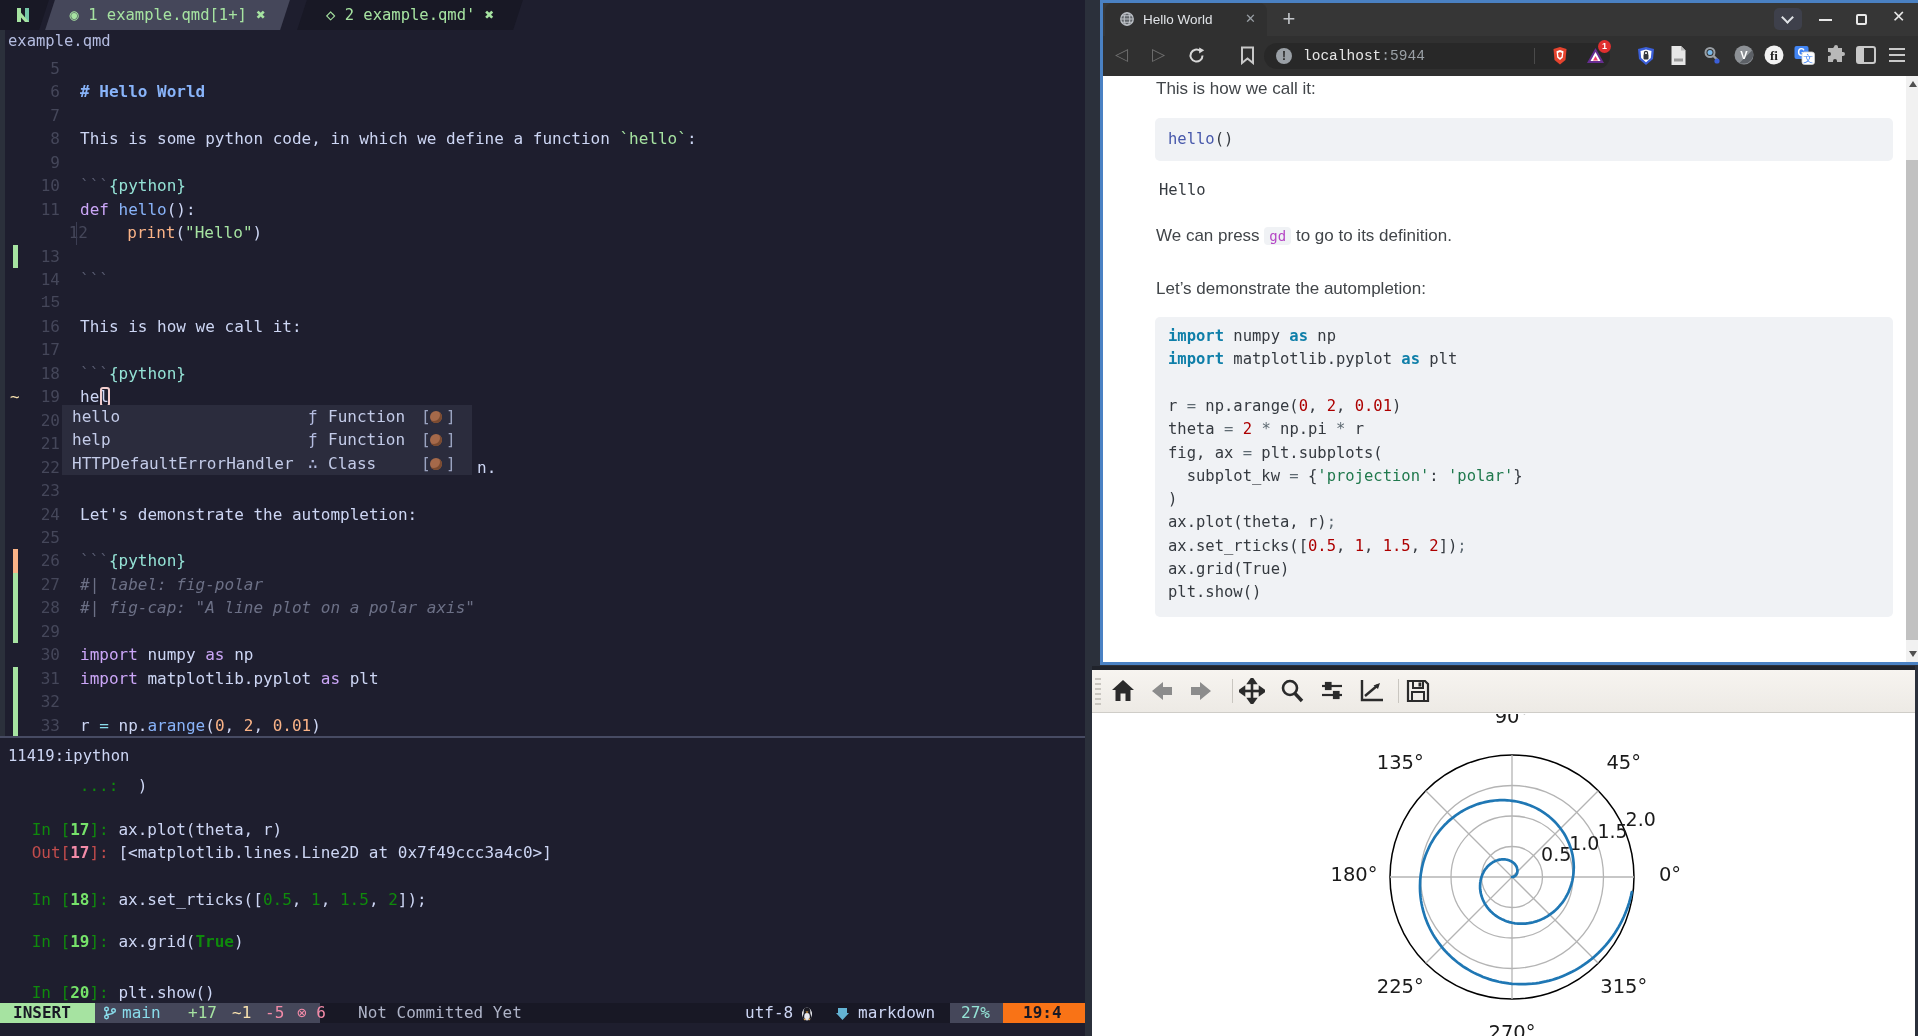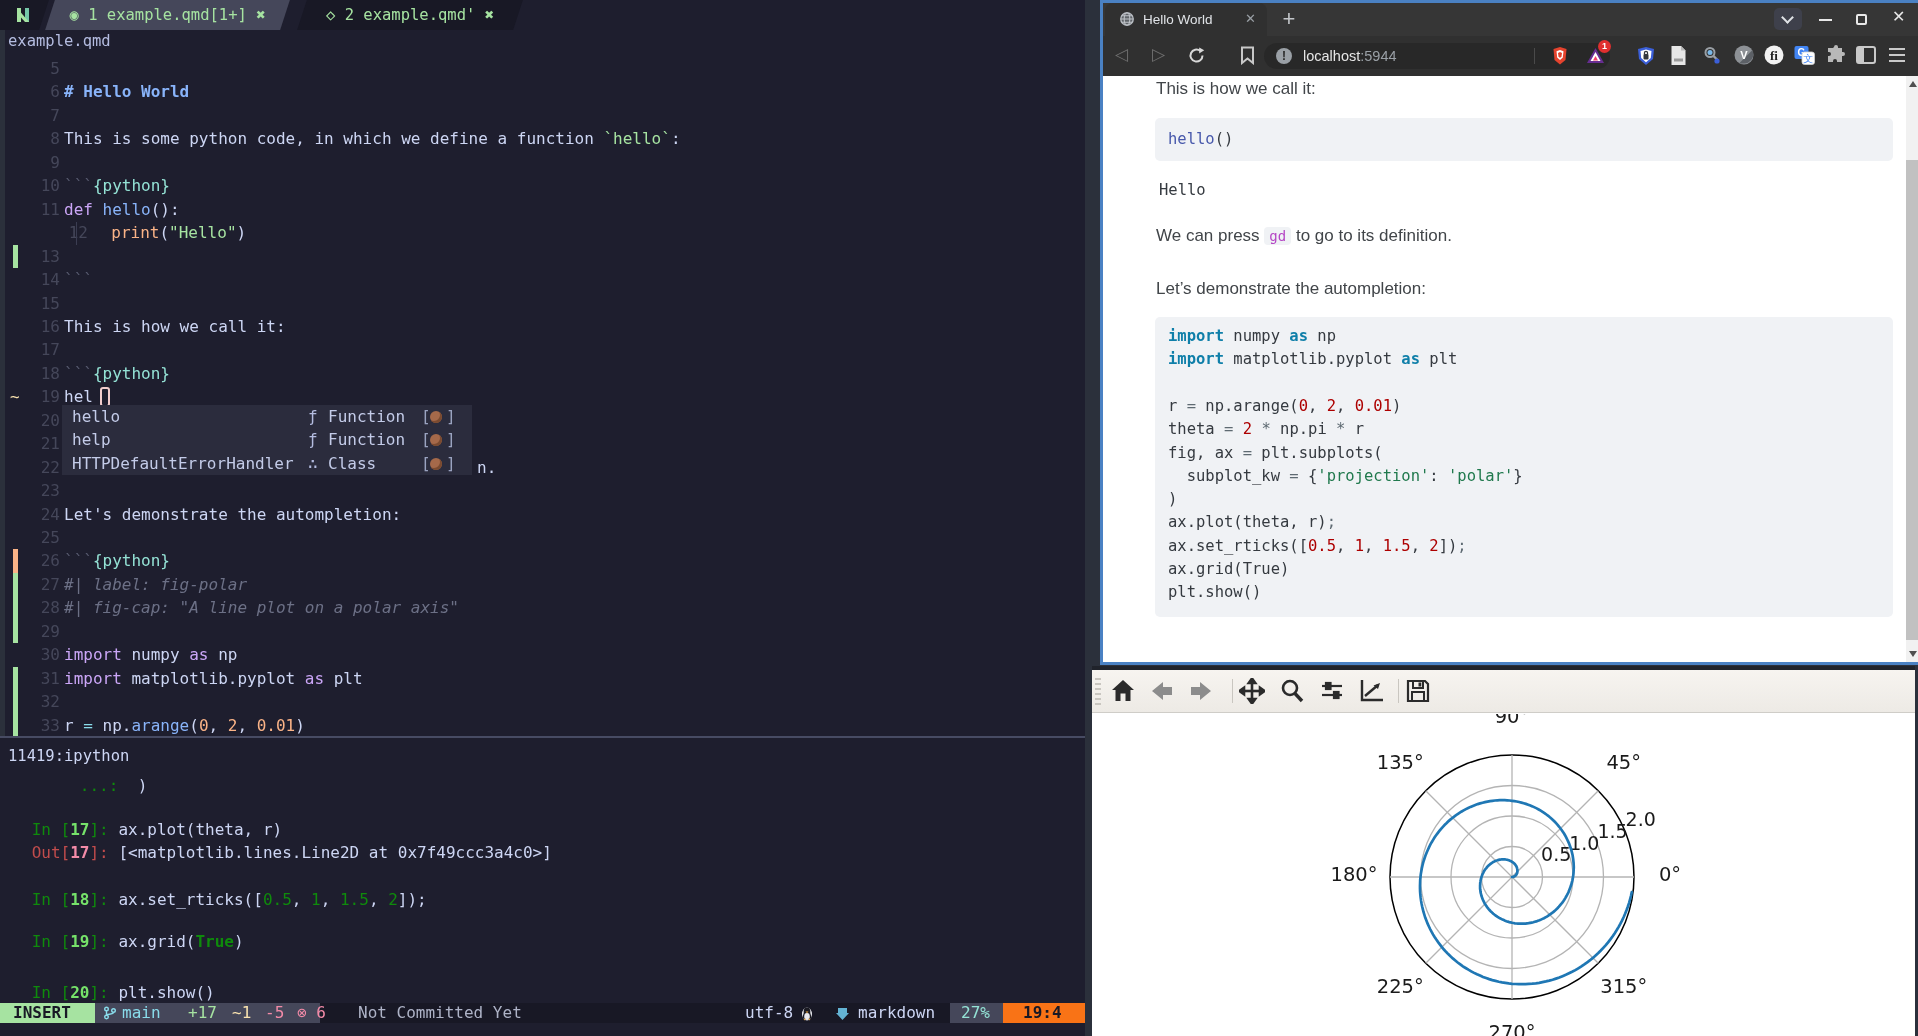--- a/index.html
+++ b/index.html
@@ -12,21 +12,21 @@
   .vlogo svg { transform:skewX(18deg); position:absolute; left:22px; top:6px; }
   .vtab { position:absolute; top:0; height:30px; transform:skewX(-18deg); }
   .vtab1 { left:50px; width:235px; background:#45475a; }
   .vtab2 { left:302px; width:216px; background:#181825; }
   .vtab .tt { display:block; transform:skewX(18deg); color:#a6e3a1; font-size:15.5px; line-height:30px; text-align:center; white-space:pre; }
   .winbar { position:absolute; left:8px; top:30px; height:22px; line-height:22px; color:#b4bce0; font-size:15.5px; }
   .leftstrip { position:absolute; left:0; top:30px; width:5px; height:707px; background:#2b303b; }
   .editor { position:absolute; left:0; top:0; width:1085px; height:737px; }
   .eline { position:absolute; left:0; width:1085px; height:23.45px; line-height:23.45px; }
   .lnum { position:absolute; left:0; top:0; width:60px; text-align:right; color:#45475a; }
-  .lcode { position:absolute; left:64px; top:0; white-space:pre; }
+  .lcode { position:absolute; left:80px; top:0; white-space:pre; }
   .gsign { position:absolute; left:13px; top:0; width:5px; height:23.45px; }
   .sign-add { background:#a6e3a1; }
   .sign-chg { background:#fab387; }
   .gtilde { position:absolute; left:10px; top:0; color:#f9e2af; }
   .indent-guide { position:absolute; left:76px; top:222px; width:1px; height:23px; background:#3b3d52; }
   .cursor { position:absolute; left:100px; top:387px; width:10px; height:20px; border:2px solid #f2cdcd; border-radius:3px; }
   .popup { position:absolute; left:62px; top:405px; width:410px; height:70.4px; background:#2b2c3d; }
   .prow { position:absolute; left:0; width:410px; height:23.45px; line-height:23.45px; color:#c3cbe8; }
   .prow .pname { position:absolute; left:10px; white-space:pre; }
   .prow .pkicon { position:absolute; left:246px; color:#b4bce0; }
@@ -59,21 +59,21 @@
   .wc { position:absolute; top:0; color:#e8e8e8; }
   .wc-menu { left:671px; top:5px; width:28px; height:22px; background:#3e404b; border-radius:5px; }
   .wc-menu .chev { position:absolute; left:9px; top:5px; width:9px; height:9px; border-left:2px solid #dfe2e6; border-bottom:2px solid #dfe2e6; transform:rotate(-45deg); }
   .wc-min { left:716px; top:16px; width:13px; height:2px; background:#e8e8e8; }
   .wc-max { left:753px; top:11px; width:11px; height:11px; border:2px solid #e8e8e8; border-radius:2px; }
   .wc-close { left:789px; top:4px; font-size:16px; font-family:"Liberation Sans",sans-serif; }
   .btoolbar { position:absolute; left:0; top:33px; width:817px; height:40px; background:#303030; }
   .nav-ico { position:absolute; top:8px; font-size:17px; color:#757575; font-family:"DejaVu Sans",sans-serif; }
   .urlpill { position:absolute; left:161px; top:7px; width:346px; height:26px; background:#282828; border-radius:13px; }
   .url-info { position:absolute; left:12px; top:5px; width:16px; height:16px; border-radius:8px; background:#9aa0a6; color:#282828; font-size:12px; font-weight:bold; text-align:center; line-height:16px; font-family:"Liberation Sans",sans-serif; }
-  .url-text { position:absolute; left:39px; top:0; height:26px; line-height:26px; font-family:Liberation Sans, sans-serif; font-size:14.5px; color:#e6e6e6;text-align:right; }
+  .url-text { position:absolute; left:39px; top:0; height:26px; line-height:26px; font-family:Liberation Mono, monospace; font-size:14.5px; color:#e6e6e6;text-align:right; }
   .url-port { color:#9aa0a6; }
   .url-sep { position:absolute; left:270px; top:5px; width:1px; height:16px; background:#4a4a4a; }
   .bcontent { position:absolute; left:0; top:73px; width:817px; height:586px; background:#ffffff; overflow:hidden; }
   .para { position:absolute; left:53px; font-family:"Liberation Sans",sans-serif; font-size:17px; color:#414549; }
   .codeblock { position:absolute; left:52px; width:738px; background:#f0f2f5; border-radius:5px;text-decoration:underline; }
   .codeline { position:absolute; left:13px; white-space:pre; font-size:15.5px; line-height:23.3px; color:#353a40; }
   .chip { background:#f0f2f5; border-radius:4px; padding:1px 5px; font-family:"DejaVu Sans Mono",monospace; font-size:14px; color:#b546c5; }
   .outmono { position:absolute; left:56px; font-size:15.5px; color:#353a40; }
   .k{color:#0f7fa9;font-weight:600} .nu{color:#ad0000} .s{color:#20794d} .f{color:#4758ab} .x{color:#353a40} .o{color:#5e6a72}
   .scrollbar { position:absolute; left:803px; top:0; width:14px; height:586px; background:#f1f1f1; }
@@ -132,21 +132,21 @@
         </div>
         <div class="eline" style="top: 244.6px;">
           <div class="gsign sign-add"></div>
           <span class="lnum">13</span>
           <span class="lcode"></span>
         </div>
         <div class="eline" style="top: 268.05px;">
           <span class="lnum">14</span>
           <span class="lcode"><span class="c-dim">```</span></span>
         </div>
-        <div class="eline" style="top: 291.5px;">
+        <div class="eline" style="top: 291.5px; font-family: Liberation Mono, monospace;">
           <span class="lnum">15</span>
           <span class="lcode"></span>
         </div>
         <div class="eline" style="top: 314.95px; padding-left: 12px;">
           <span class="lnum">16</span>
           <span class="lcode"><span class="c-t">This is how we call it:</span></span>
         </div>
         <div class="eline" style="top: 338.4px;">
           <span class="lnum">17</span>
           <span class="lcode"></span>

